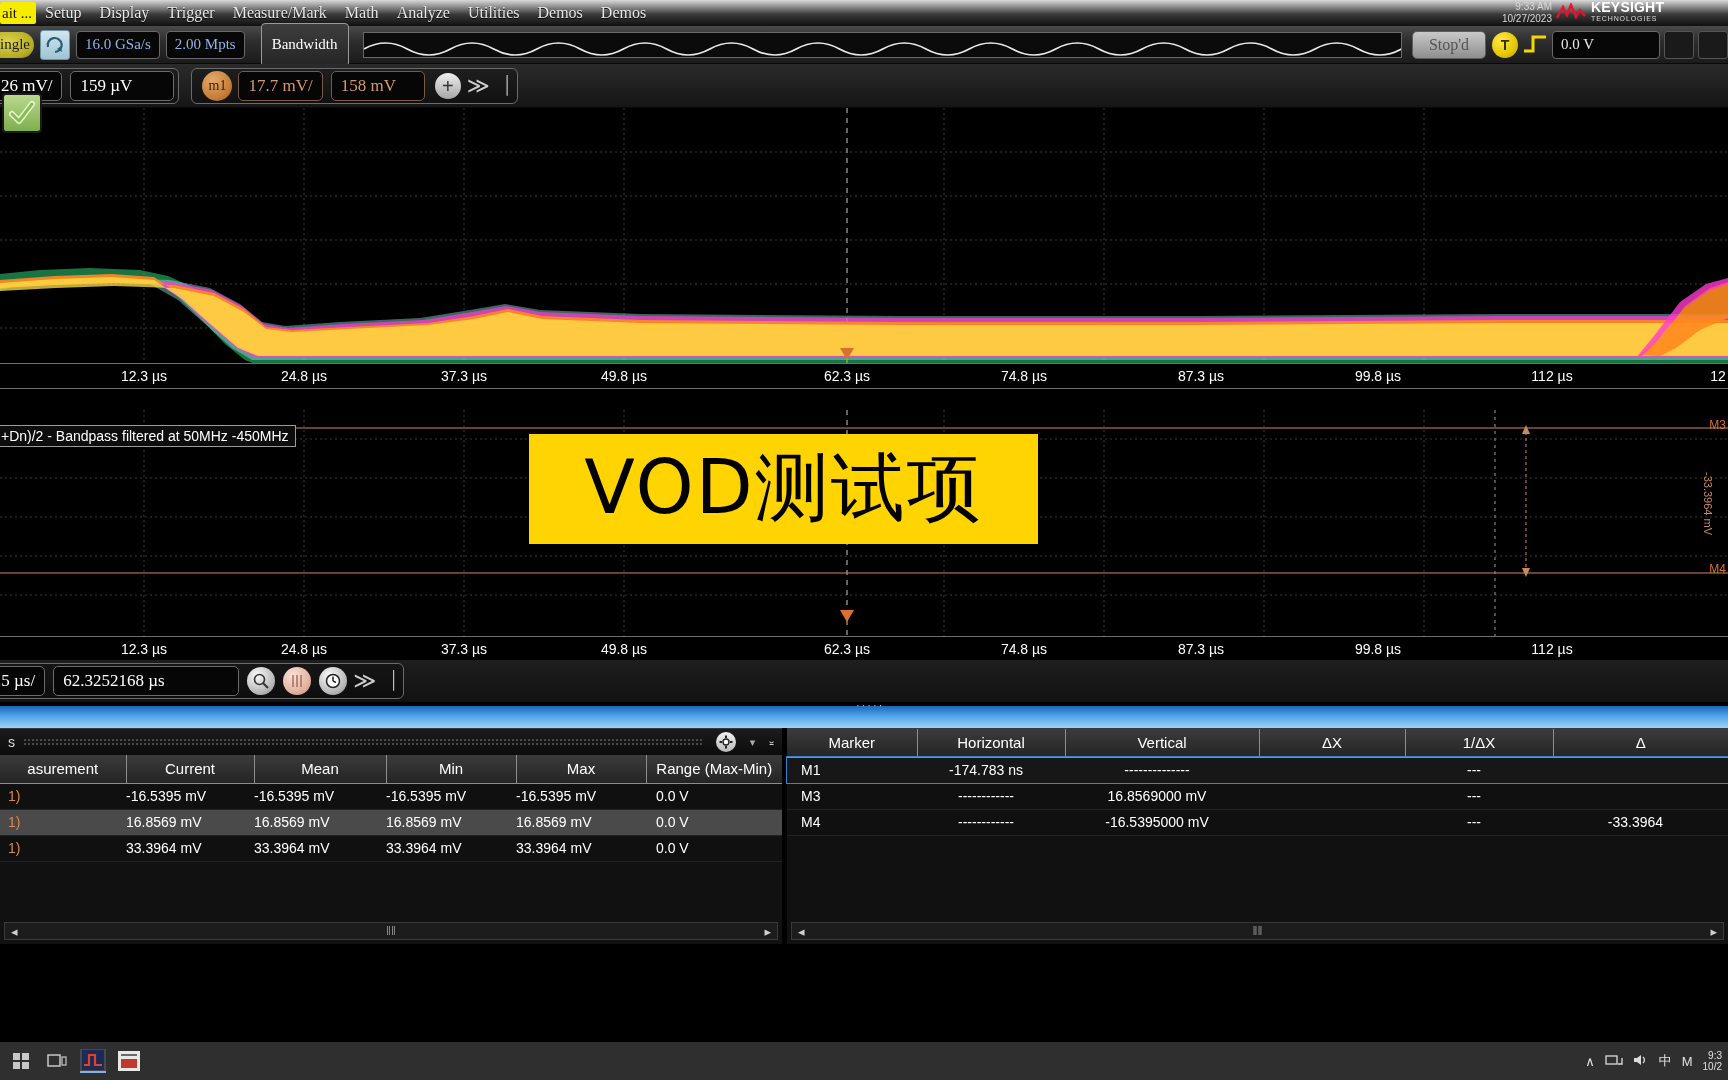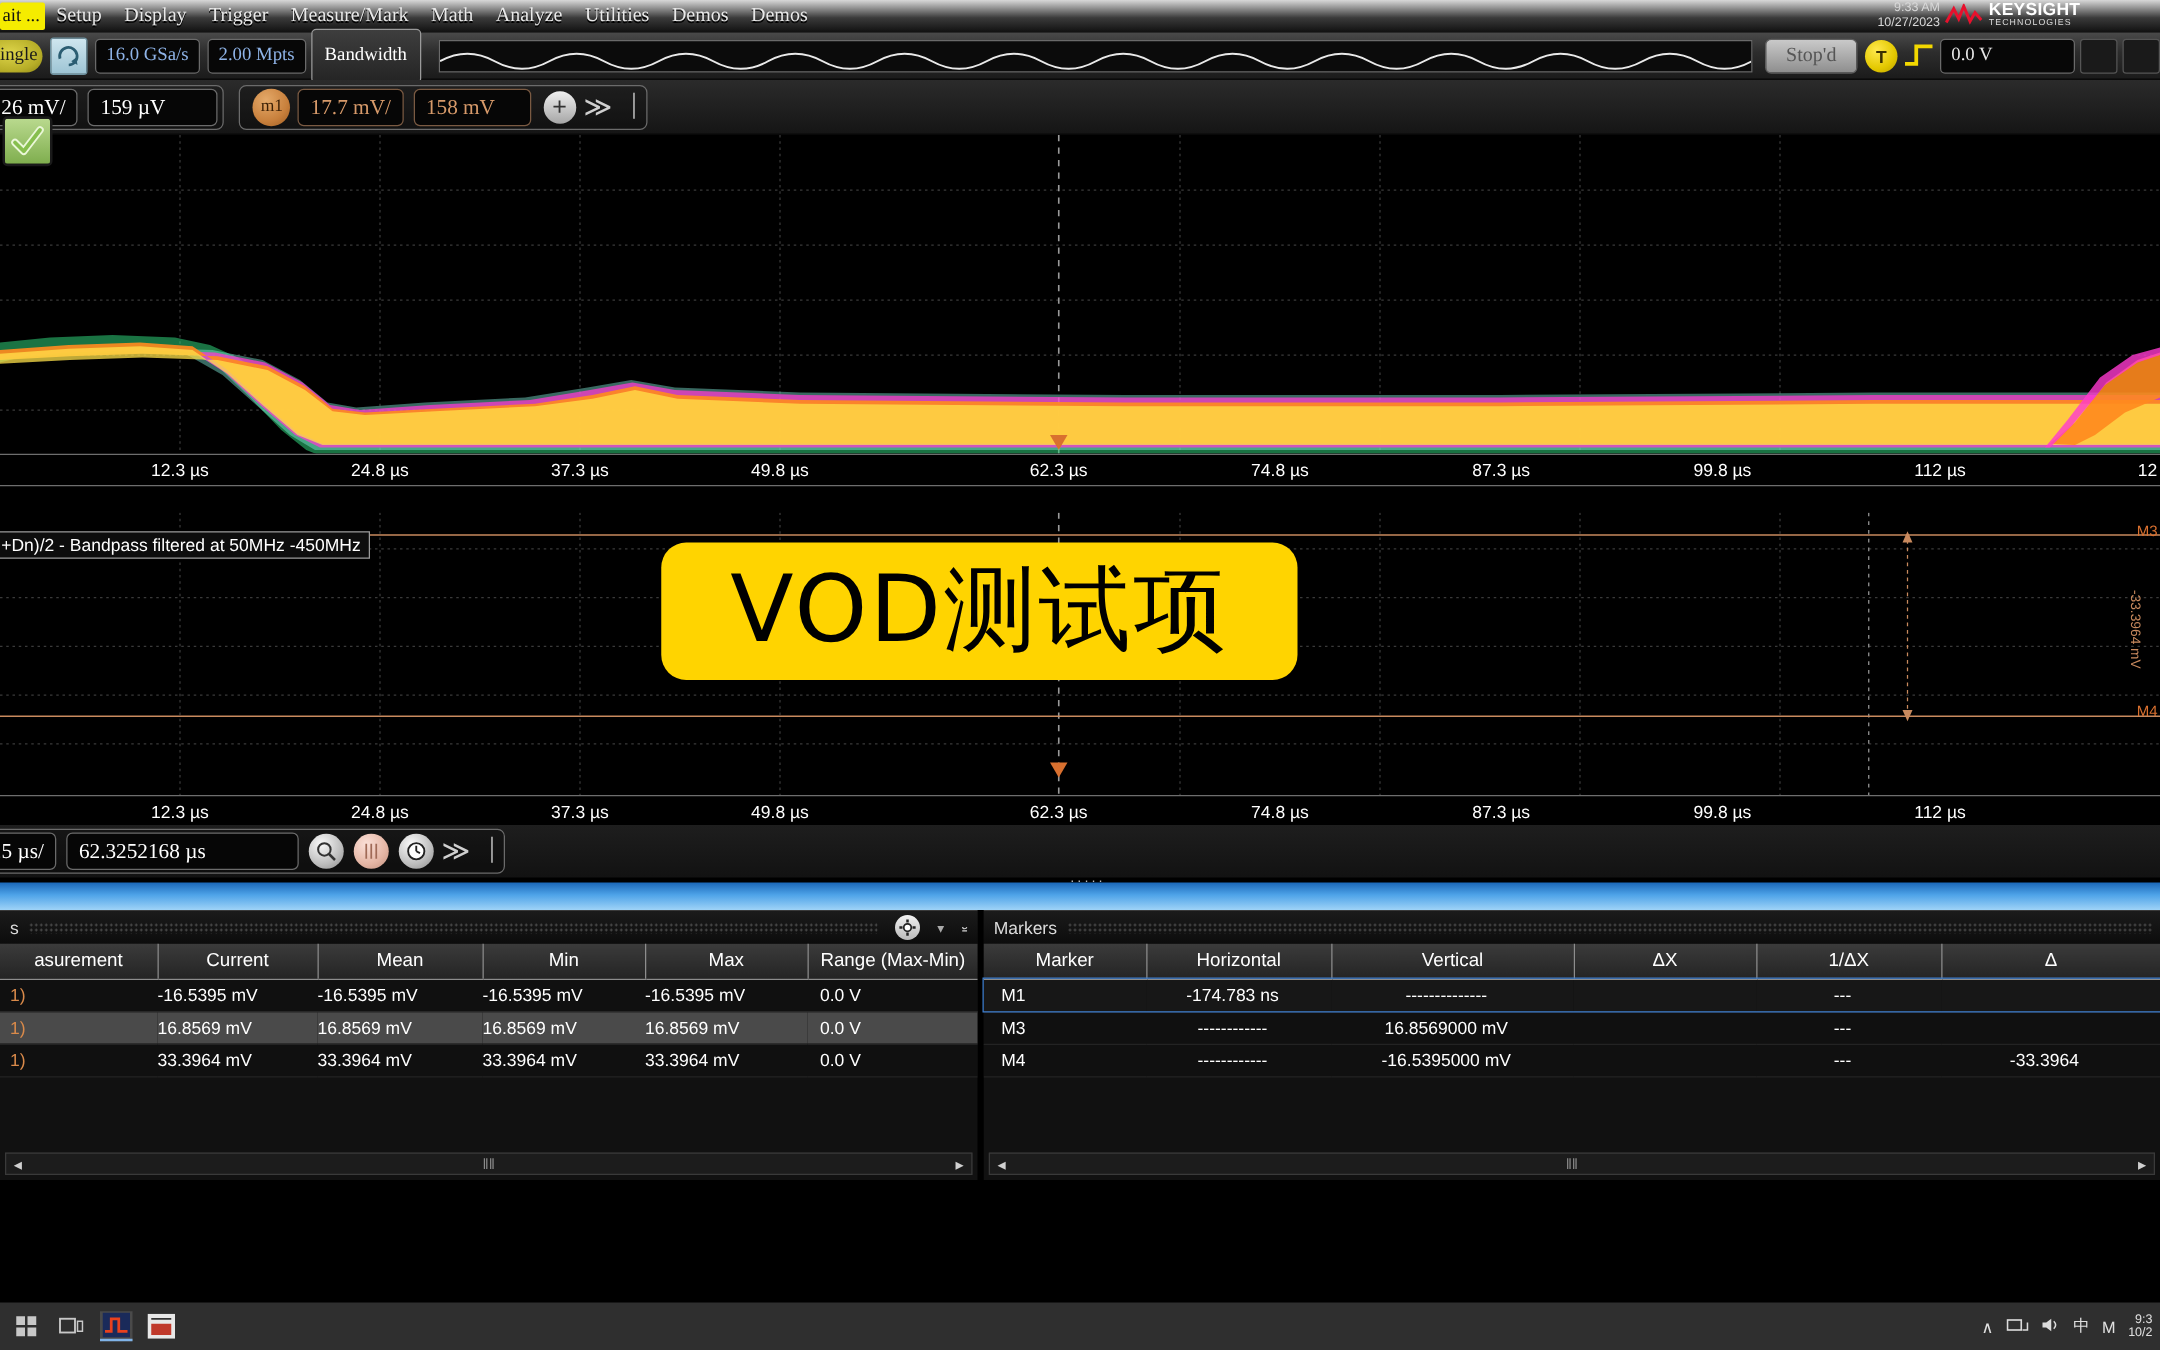--- a/index.html
+++ b/index.html
@@ -62,21 +62,21 @@
     display: flex; align-items: center; justify-content: center;
   }
   .fld {
     height: 28px; background: #070707; border: 1px solid #6a6a6a; border-radius: 4px;
     display: flex; align-items: center; padding: 0 8px; margin-left: 6px;
     color: #8fb4e8; font-size: 15px; font-family: "Liberation Serif", serif;
   }
   .btn-raised {
     height: 44px; background: linear-gradient(to bottom,#3e3e3e,#242424);
     border: 1px solid #9a9a9a; border-radius: 4px; color: #fff;
-    display: flex; align-items: center; padding: 0 10px; margin-left: 4px;
+    display: flex; align-items: center; padding: 0 10px; margin-left: 16px;
     font-size: 15px; font-family: "Liberation Serif", serif;
   }
   .wavebox {
     flex: 1; height: 26px; margin: 0 6px 0 14px; border: 1px solid #6a6a6a;
     background: #0b0b0b; overflow: hidden; position: relative;
   }
   .stopd {
     width: 74px; height: 28px; border-radius: 5px; margin-left: 4px;
     background: linear-gradient(to bottom,#c9c9c9,#8e8e8e);
     border: 1px solid #5d5d5d; color: #555; font-size: 16px;
@@ -161,21 +161,20 @@
     position: absolute; left: 0; top: 410px; width: 1728px; height: 226px;
     background: #000; overflow: hidden;
   }
 
   
   .overlay-cn {
     position: absolute; left: 529px; top: 434px; width: 509px; height: 110px;
     background: #ffd400; display: flex; align-items: center; justify-content: center;
     color: #000; font-size: 74px; letter-spacing: 2px; z-index: 70;
     font-family: "DejaVu Sans", sans-serif;
-    border-radius: 20px;
   }
 
   
   .bar4 {
     position: absolute; left: 0; top: 660px; width: 1728px; height: 42px;
     background: linear-gradient(to bottom,#1e1e1e,#121212);
     display: flex; align-items: center;
   }
   .rndicon {
     width: 28px; height: 28px; border-radius: 50%; margin-left: 8px;
@@ -531,24 +530,20 @@
       </tbody>
     </table>
     <div class="hscroll">
       <span class="arrowl">◂</span>
       <span>‖‖</span>
       <span class="arrow">▸</span>
     </div>
   </div>
 
   <div class="panel panel-mark">
-    <div class="panel-title">
-      <span>Markers</span>
-      <span class="titledots"></span>
-    </div>
     <table class="datatbl">
       <colgroup>
           <col style="width:130px">
           <col style="width:148px">
           <col style="width:194px">
           <col style="width:146px">
           <col style="width:148px">
           <col style="width:175px">
         </colgroup>
       <thead>

